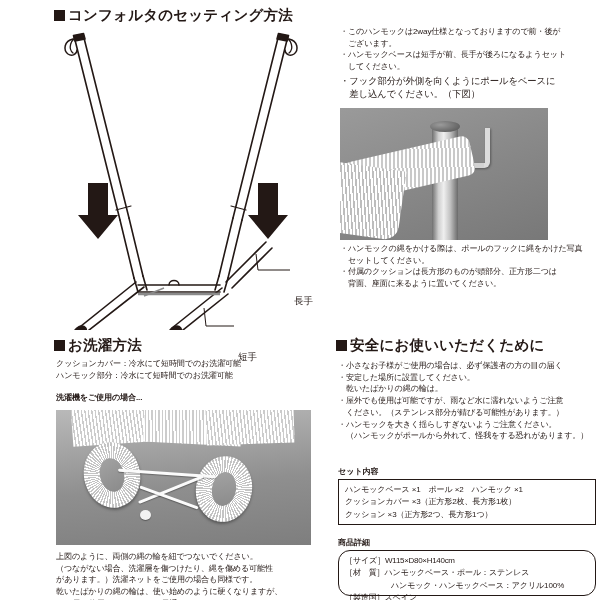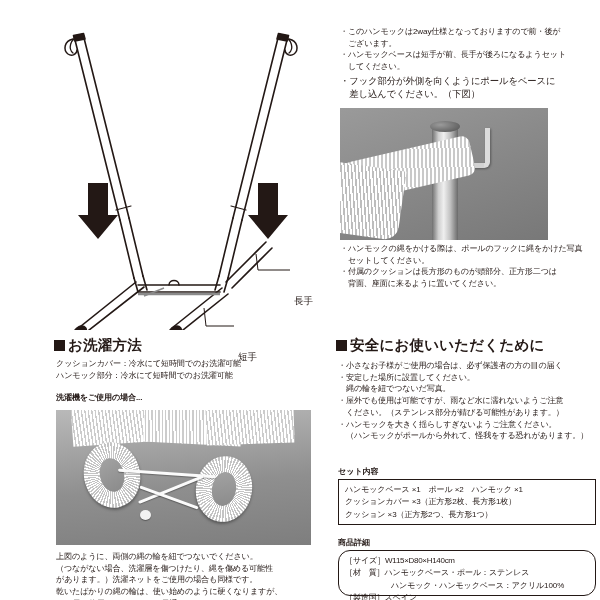--- a/index.html
+++ b/index.html
@@ -172,20 +172,23 @@
   }
   .box .inner p { margin: 0; }
   .box .inner p.ind { padding-left: 46px; }
   .mono-sz { letter-spacing: -0.3px; }
 </style>
 </head>
 <body>
 
 <div id="page">
 
+  <div class="sec-head" style="left:54px; top:8px;">
+    <span class="sq"></span><span>コンフォルタのセッティング方法</span>
+  </div>
 
   <div id="stand">
     <svg width="262" height="300" viewBox="0 0 262 300">
       <g fill="none" stroke="#231815" stroke-width="1.6" stroke-linecap="round" stroke-linejoin="round">
 
         <path d="M22,6 L68,190"></path>
         <path d="M31,4 L77,188"></path>
         <path d="M22,6 L31,4" stroke-width="1.2"></path>
 
         <path d="M21.5,5.5 L31.5,3.5 L33,9 L23,11 Z" fill="#231815" stroke="#231815"></path>
@@ -317,21 +320,21 @@
     <p class="plain">　背面、座面に来るように置いてください。</p>
   </div>
 
   <div class="sec-head" style="left:336px; top:338px;">
     <span class="sq"></span><span>安全にお使いいただくために</span>
   </div>
 
   <div class="txt" style="left:338px; top:360px; width:262px;">
     <p class="plain">・小さなお子様がご使用の場合は、必ず保護者の方の目の届く</p>
     <p class="plain">・安定した場所に設置してください。</p>
-    <p class="plain">　縄の輪を紐でつないだ写真。</p>
+    <p class="plain">　乾いたばかりの縄の輪は。</p>
     <p class="plain">・屋外でも使用は可能ですが、雨など水に濡れないようご注意</p>
     <p class="plain">　ください。（ステンレス部分が錆びる可能性があります。）</p>
     <p class="plain">・ハンモックを大きく揺らしすぎないようご注意ください。</p>
     <p class="plain">　（ハンモックがポールから外れて、怪我をする恐れがあります。）</p>
   </div>
 
   <span class="box-label" style="left:338px; top:466px;">セット内容</span>
   <div class="box" style="left:338px; top:479px; width:258px; height:46px;">
     <div class="inner">
       <p>ハンモックベース ×1　ポール ×2　ハンモック ×1</p>

